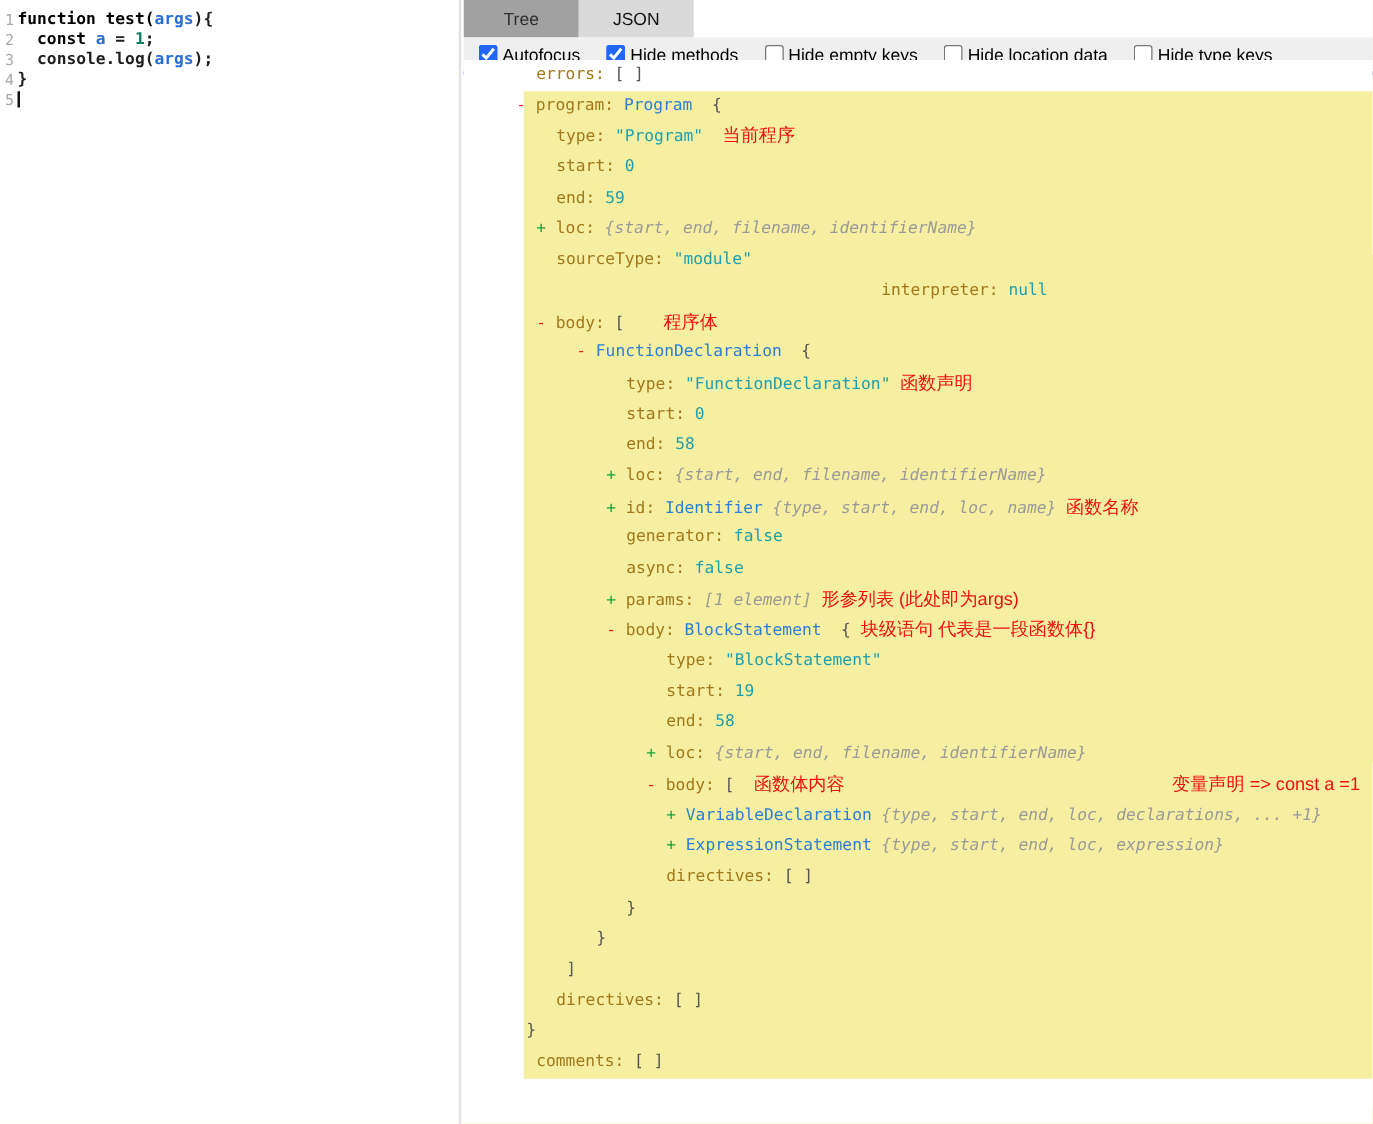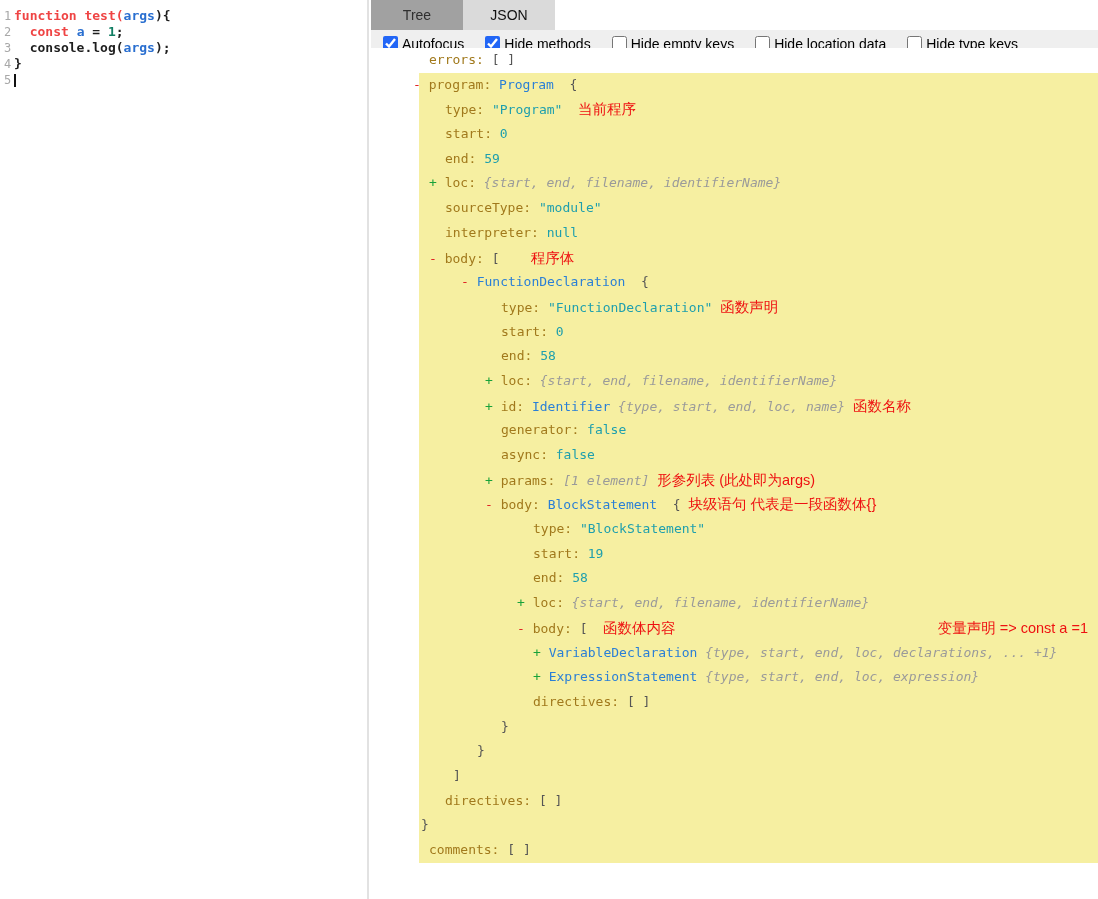--- a/index.html
+++ b/index.html
@@ -14,21 +14,21 @@
     position:absolute; left:0; top:0; width:369px; height:899px;
     background:#fff; border-right:2px solid #e2e2e2;
   }
   .cm {
     padding-top:8px; font-family:"DejaVu Sans Mono", monospace;
     font-size:13px; line-height:16px; font-weight:bold;
   }
   .cm-line { display:flex; white-space:pre; height:16px; }
   .gutter { flex:none; width:14px; padding-left:4px; color:#a8a8a8; font-weight:normal; font-size:12px; }
   .codespan { white-space:pre; }
-  .e-kw  { color:#ef4444; }
+  .e-kw  { color:#000000; }
   .e-id  { color:#2a6fd0;margin-top:31px; }
   .e-num { color:#0f7d62; }
   .e-pl  { color:#1e1e1e; }
   .caret { display:inline-block; width:1.5px; height:13px; background:#111; vertical-align:middle; }
 
   
   .top-strip { position:absolute; left:763px; top:0; width:139px; height:6px; background:#0e0e0e; }
 
   
   .tabbar { position:absolute; left:371px; top:0; width:727px; height:30px; background:#fff; display:flex; }
@@ -117,21 +117,21 @@
 <div class="tree">
   <div class="hl-block"></div>
   <div class="rows">
       <div class="trow" style="padding-left: 58px;"><span class="s-k">errors: </span><span class="s-b">[ ]</span></div>
       <div class="trow" style="padding-left: 42px;"><span class="s-tm">- </span><span class="s-k">program: </span><span class="s-n">Program</span><span class="s-b">  {</span></div>
       <div class="trow" style="padding-left: 74px;"><span class="s-k">type: </span><span class="s-v">"Program"</span><span class="s-sp">  </span><span class="s-note">当前程序</span></div>
       <div class="trow" style="padding-left: 74px;"><span class="s-k">start: </span><span class="s-v">0</span></div>
       <div class="trow" style="padding-left: 74px;"><span class="s-k">end: </span><span class="s-v">59</span></div>
       <div class="trow" style="padding-left: 58px;"><span class="s-tp">+ </span><span class="s-k">loc: </span><span class="s-sig">{start, end, filename, identifierName}</span></div>
       <div class="trow" style="padding-left: 74px;"><span class="s-k">sourceType: </span><span class="s-v">"module"</span></div>
-      <div class="trow" style="padding-left: 74px;"><span class="s-k">interpreter: </span><span class="s-v">null</span></div>
+      <div class="trow" style="padding-left: 74px; text-align: center;"><span class="s-k">interpreter: </span><span class="s-v">null</span></div>
       <div class="trow" style="padding-left: 58px;"><span class="s-tm">- </span><span class="s-k">body: </span><span class="s-b">[ </span><span class="s-sp">   </span><span class="s-note">程序体</span></div>
       <div class="trow" style="padding-left: 90px;"><span class="s-tm">- </span><span class="s-n">FunctionDeclaration</span><span class="s-b">  {</span></div>
       <div class="trow" style="padding-left: 130px;"><span class="s-k">type: </span><span class="s-v">"FunctionDeclaration"</span><span class="s-sp"> </span><span class="s-note">函数声明</span></div>
       <div class="trow" style="padding-left: 130px;"><span class="s-k">start: </span><span class="s-v">0</span></div>
       <div class="trow" style="padding-left: 130px;"><span class="s-k">end: </span><span class="s-v">58</span></div>
       <div class="trow" style="padding-left: 114px;"><span class="s-tp">+ </span><span class="s-k">loc: </span><span class="s-sig">{start, end, filename, identifierName}</span></div>
       <div class="trow" style="padding-left: 114px;"><span class="s-tp">+ </span><span class="s-k">id: </span><span class="s-n">Identifier</span><span class="s-sig"> {type, start, end, loc, name}</span><span class="s-sp"> </span><span class="s-note">函数名称</span></div>
       <div class="trow" style="padding-left: 130px;"><span class="s-k">generator: </span><span class="s-v">false</span></div>
       <div class="trow" style="padding-left: 130px;"><span class="s-k">async: </span><span class="s-v">false</span></div>
       <div class="trow" style="padding-left: 114px;"><span class="s-tp">+ </span><span class="s-k">params: </span><span class="s-sig">[1 element]</span><span class="s-sp"> </span><span class="s-note">形参列表 (此处即为args)</span></div>

